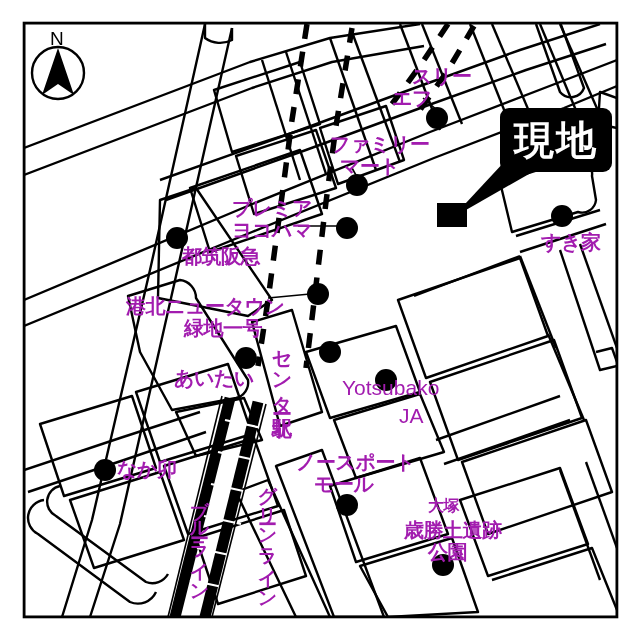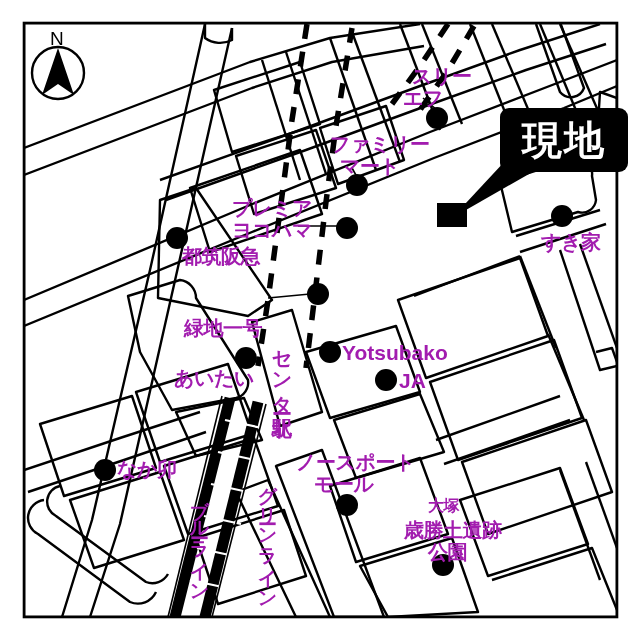--- a/index.html
+++ b/index.html
@@ -3,21 +3,21 @@
 <meta charset="utf-8">
 <style>
   html,body{margin:0;padding:0;background:#ffffff;}
   body{width:640px;height:640px;overflow:hidden;
        font-family:"DejaVu Sans","Liberation Sans",sans-serif;}
   #map-root{position:relative;width:640px;height:640px;background:#fff;}
   #map-svg{position:absolute;left:0;top:0;width:640px;height:640px;}
   .lbl{position:absolute;color:#a21caf;font-weight:bold;line-height:1.02;
        white-space:pre;letter-spacing:-0.5px;}
   .lbl-jp{font-family:"DejaVu Sans","Liberation Sans",sans-serif;}
-  .lbl-lat{font-family:"Liberation Sans",sans-serif;font-weight:bold;letter-spacing:0px;}
+  .lbl-lat{font-family:"Liberation Sans",sans-serif;font-weight:normal;letter-spacing:0px;margin-top:35px;}
   .rot{transform-origin:left top;}
   #genchi-box{position:absolute;background:#000;border-radius:9px;
               display:flex;align-items:center;justify-content:center;}
   #genchi-text{color:#fff;font-weight:bold;letter-spacing:2px;
                font-family:"DejaVu Sans","Liberation Sans",sans-serif;}
   #north-label{position:absolute;font-family:"Liberation Sans",sans-serif;
                font-weight:normal;color:#000;}
 </style>
 </head>
 <body>
@@ -188,30 +188,31 @@
 
       <rect x="24" y="23" width="593" height="594" fill="none" stroke="#000000" stroke-width="2.6"></rect>
     </g>
 
     <rect x="24" y="23" width="593" height="594" fill="none" stroke="#000000" stroke-width="2.6"></rect>
   </svg>
 
   <div id="north-label" style="left:50px;top:28px;font-size:19px;">N</div>
 
   <div class="lbl lbl-jp" style="left:412px;top:66px;font-size:20px;">スリー</div>
-  <div class="lbl lbl-jp" style="left:403px;top:88px;font-size:20px;">エフ</div>
+  <div class="lbl lbl-jp" style="left:392px;top:88px;font-size:20px;">エフ</div>
 
   <div class="lbl lbl-jp" style="left:330px;top:134px;font-size:20px;">ファミリー</div>
   <div class="lbl lbl-jp" style="left:340px;top:156px;font-size:20px;">マート</div>
 
   <div class="lbl lbl-jp" style="left:232px;top:198px;font-size:20px;">プレミア</div>
   <div class="lbl lbl-jp" style="left:232px;top:220px;font-size:20px;">ヨコハマ</div>
 
   <div class="lbl lbl-jp" style="left:182px;top:246px;font-size:20px;">都筑阪急</div>
 
+  <div class="lbl lbl-jp" style="left:126px;top:296px;font-size:20px;">港北ニュータウン</div>
   <div class="lbl lbl-jp" style="left:160px;top:318px;font-size:20px;margin-left:24px;">緑地一号</div>
 
   <div class="lbl lbl-jp" style="left:174px;top:368px;font-size:20px;text-align:right;">あいたい</div>
 
   <div class="lbl lbl-lat" style="left:342px;top:342px;font-size:21px;">Yotsubako</div>
 
   <div class="lbl lbl-lat" style="left:399px;top:370px;font-size:21px;">JA</div>
 
   <div class="lbl lbl-jp" style="left:541px;top:232px;font-size:20px;">すき家</div>
 
@@ -226,17 +227,17 @@
 
   <div class="lbl lbl-jp rot" style="left:272px;top:336px;font-size:20px;
        writing-mode:vertical-rl;text-orientation:upright;">センター北駅</div>
 
   <div class="lbl lbl-jp rot" style="left:190px;top:486px;font-size:19px;
        writing-mode:vertical-rl;text-orientation:upright;">ブルーライン</div>
 
   <div class="lbl lbl-jp rot" style="left:258px;top:472px;font-size:19px;
        writing-mode:vertical-rl;text-orientation:upright;">グリーンライン</div>
 
-  <div id="genchi-box" style="left:500px;top:108px;width:128px;height:64px;">
+  <div id="genchi-box" style="left:500px;top:108px;width:112px;height:64px;">
     <span id="genchi-text" style="font-size:40px;">現地</span>
   </div>
 
 </div>
 
 </body></html>

